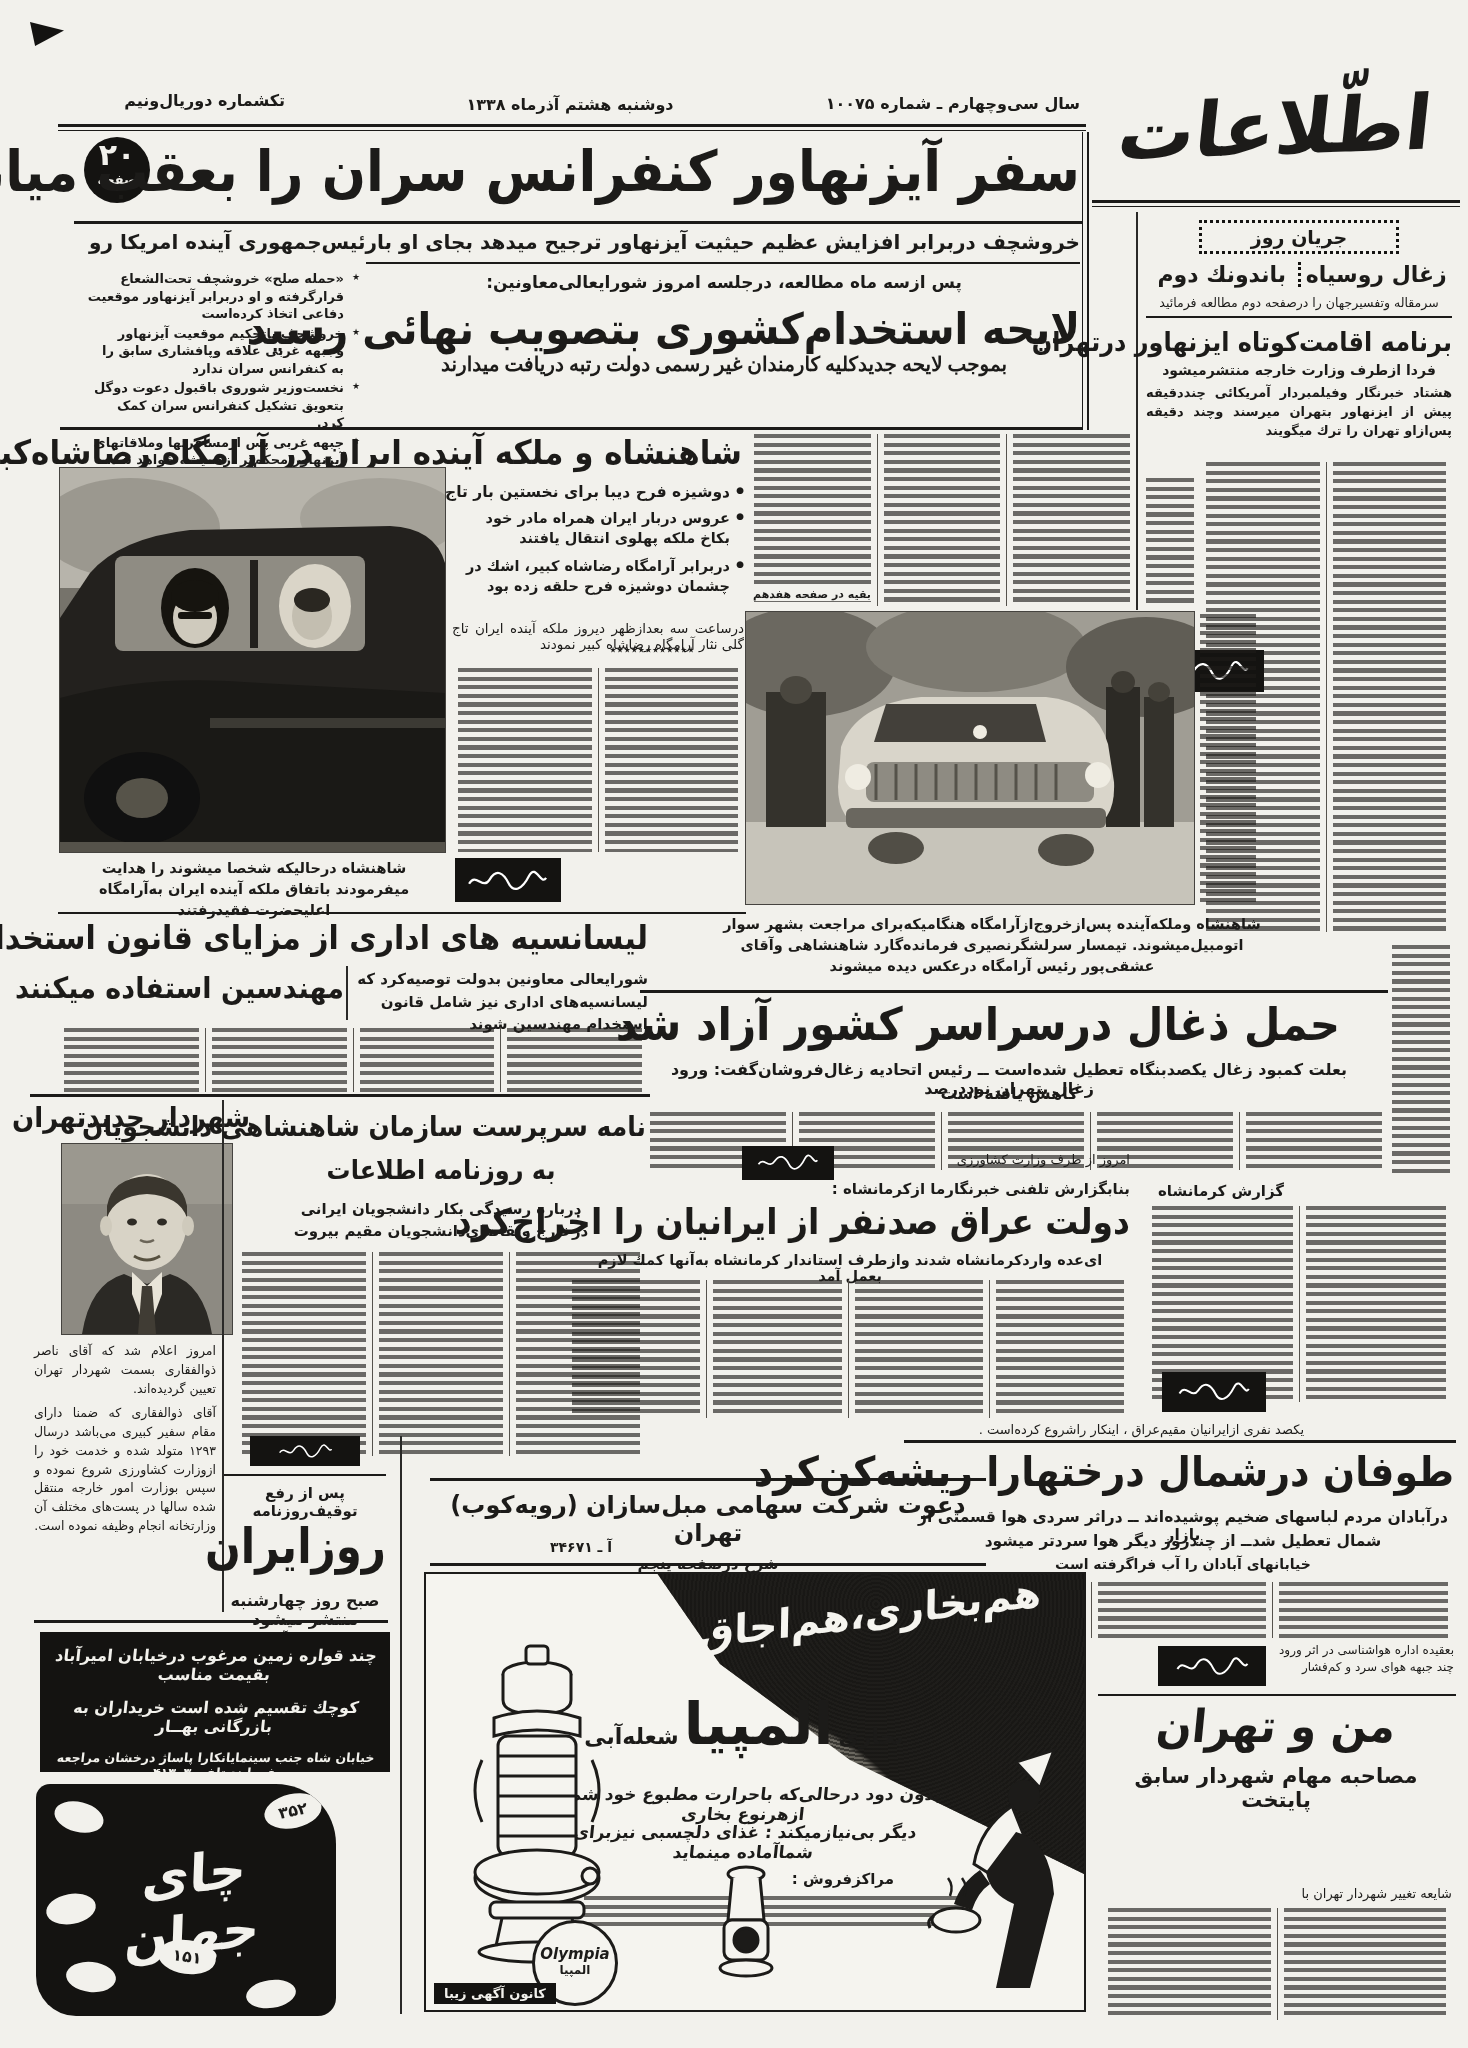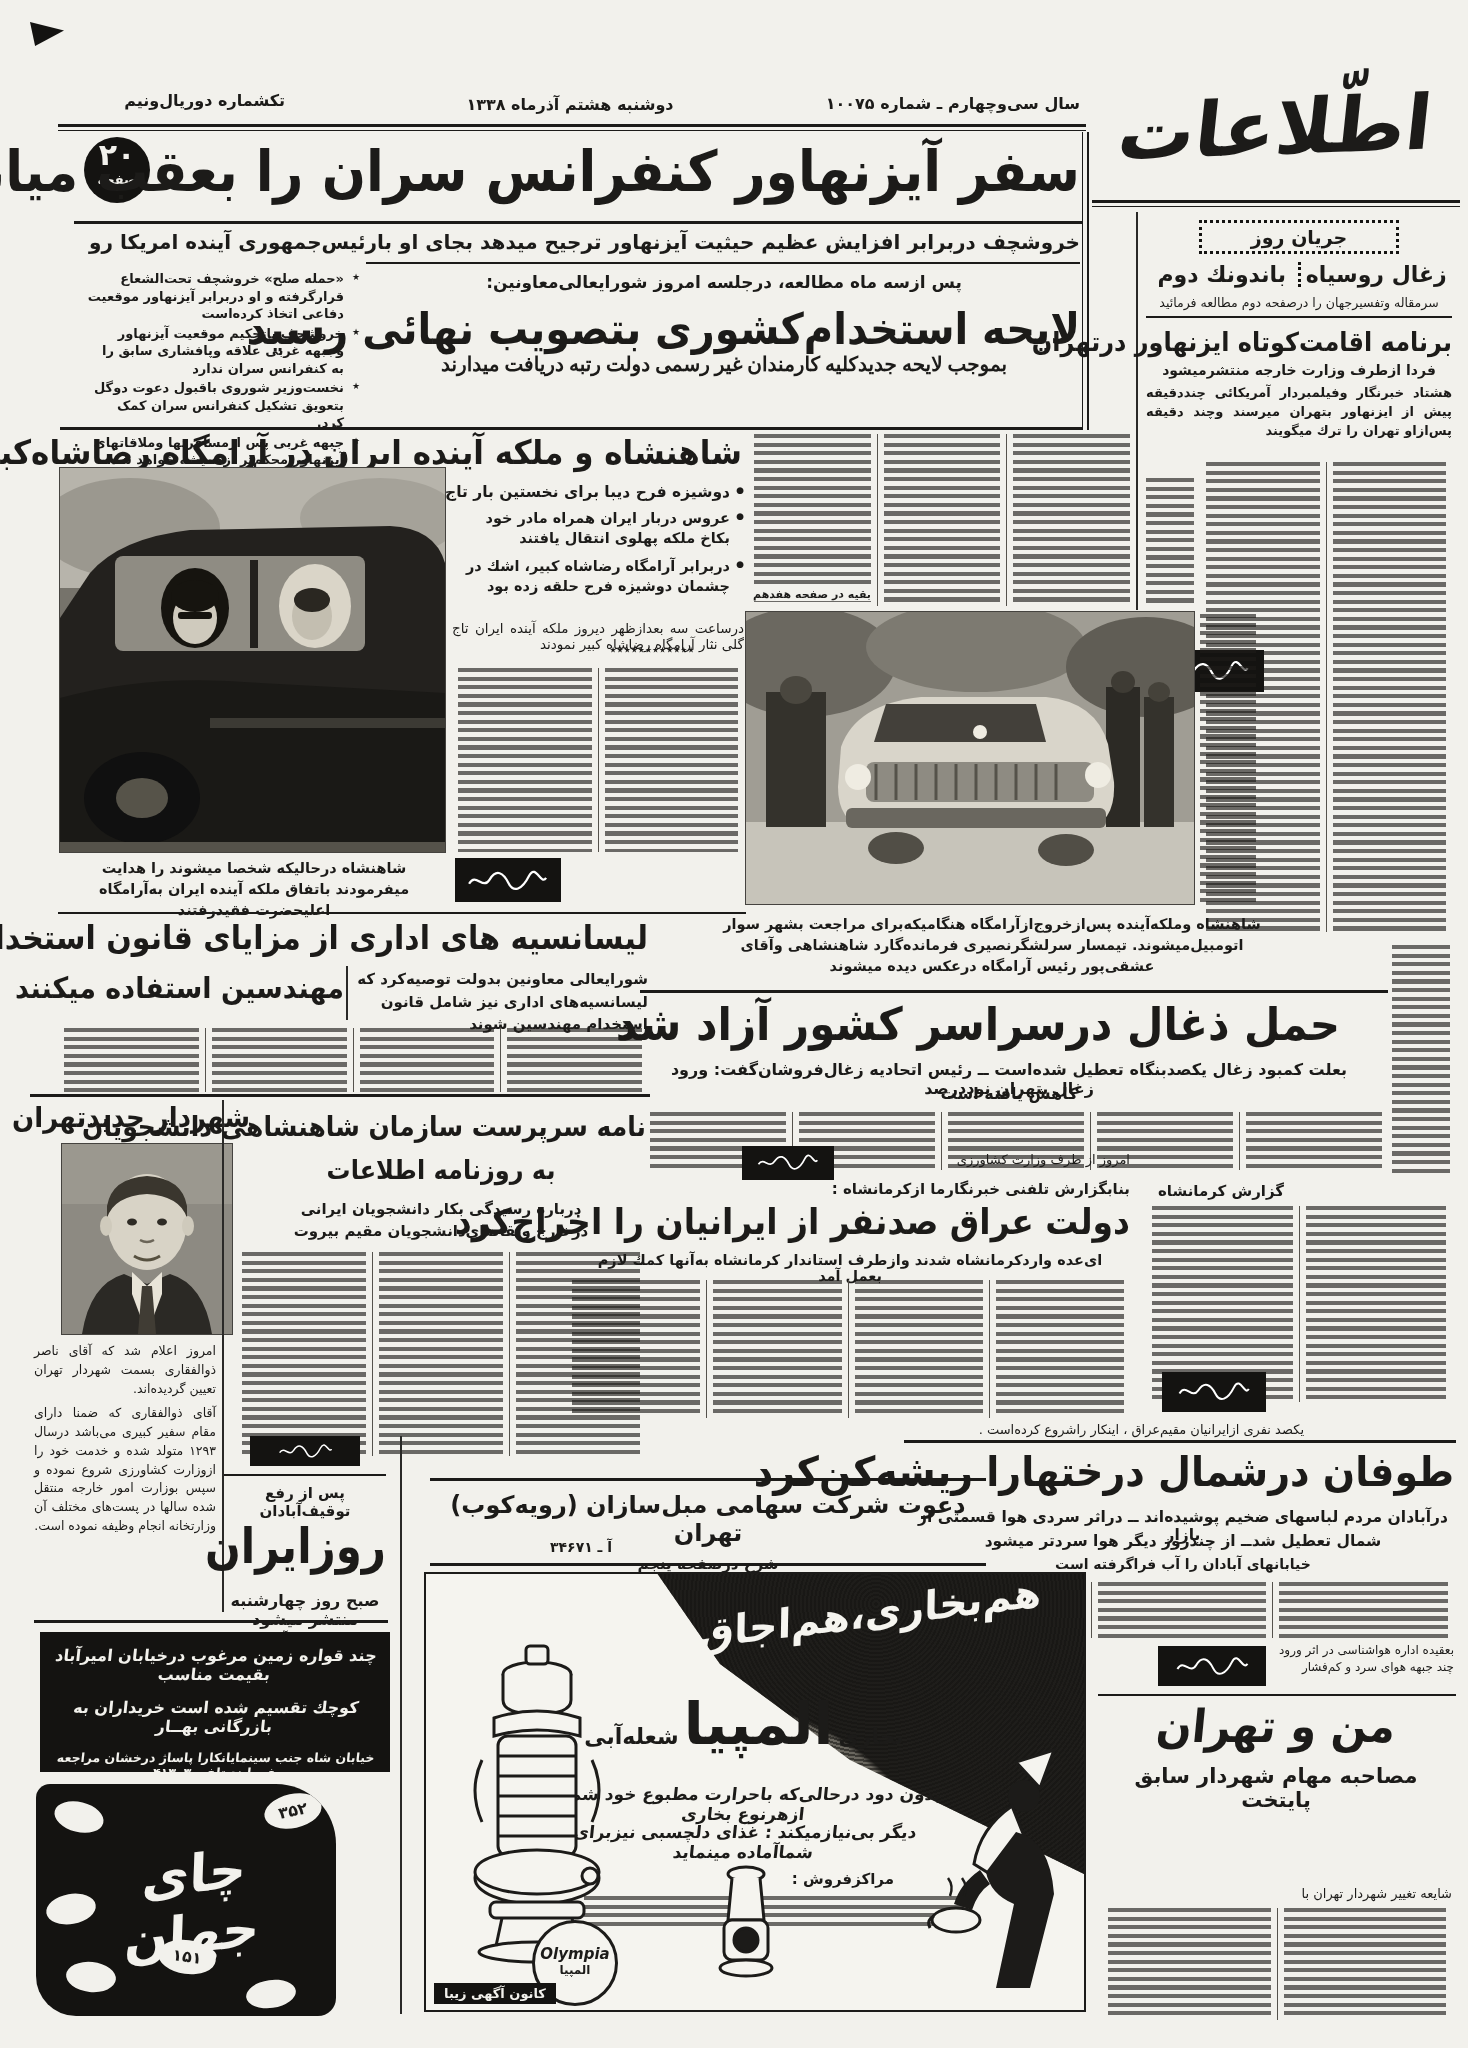--- a/index.html
+++ b/index.html
@@ -445,21 +445,21 @@
     <div class="abs b" style="left:8px;bottom:6px;font-size:13px;background:#141311;color:#f2f1ec;padding:3px 10px;">کانون آگهی زیبا</div>
   </div>
 
   <div class="abs" style="left:224px;top:1436px;width:162px;height:180px;text-align:center;">
     <div class="stamp" style="width:110px;height:30px;margin:0 auto;">
       <svg viewBox="0 0 100 36">
           <path d="M6 20 C14 8,22 28,30 16 S46 8,52 20 S68 28,76 12 S90 22,95 14" stroke="#fff" fill="none" stroke-width="2.6"></path>
         </svg>
     </div>
     <div class="rule" style="height:2px;margin:8px 0;"></div>
-    <div class="b" style="font-size:15px;">پس از رفع توقیف‌آبادان</div>
+    <div class="b" style="font-size:15px;">پس از رفع توقیف‌روزنامه</div>
     <div class="b" style="font-size:42px;letter-spacing:-2px;transform:scaleY(1.15);margin-top:2px;">روزایران</div>
     <div class="b" style="font-size:16px;margin-top:20px;">صبح روز چهارشنبه</div>
     <div class="b" style="font-size:16px;">منتشر میشود</div>
     <div style="display:flex;justify-content:space-between;padding:0 6px;margin-top:2px;">
       <span class="b" style="font-size:13px;">۲ــ۱</span>
       <span class="b" style="font-size:13px;">آ ـ ۲۴۷۷۷</span>
     </div>
   </div>
   <div class="abs rule" style="left:34px;top:1620px;width:354px;height:3px;"></div>
   <div class="abs vrule" style="left:400px;top:1436px;height:578px;"></div>

